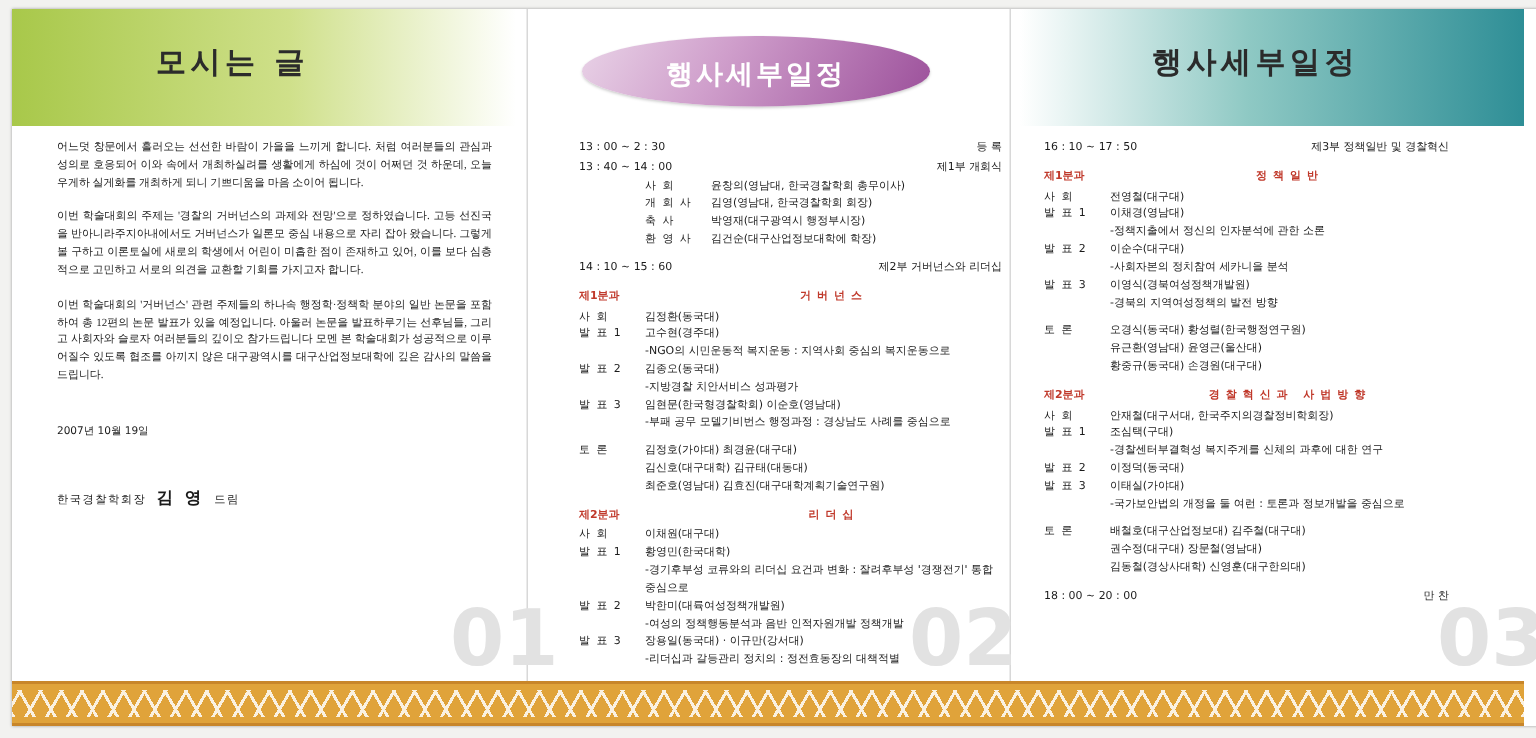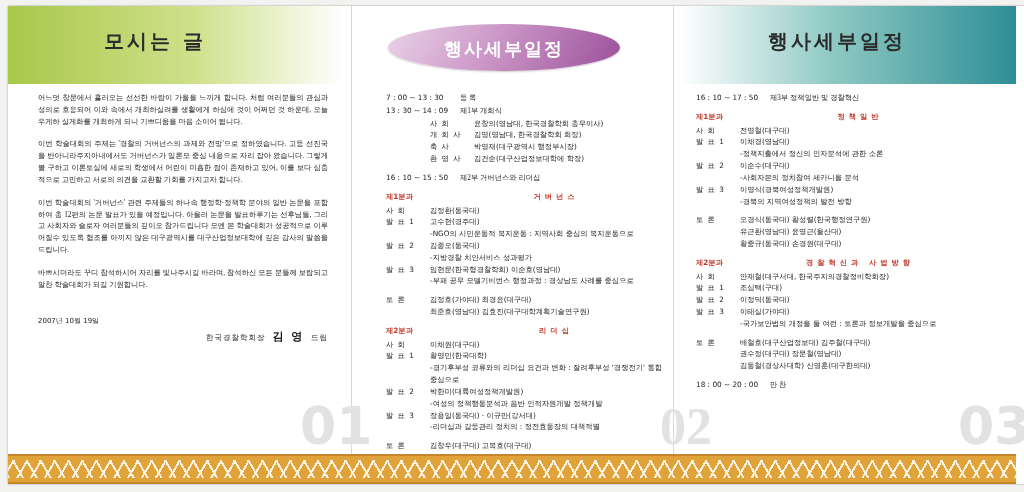--- a/index.html
+++ b/index.html
@@ -54,38 +54,38 @@
     background:
       repeating-linear-gradient(60deg,#ffffff 0 2px,transparent 2px 12px),
       repeating-linear-gradient(-60deg,#ffffff 0 2px,transparent 2px 12px);
     opacity:.85;
   }
   
   .pgnum{
     position:absolute;bottom:28px;
     font-size:52px;font-weight:bold;color:#e2e2e2;font-family:"DejaVu Sans",sans-serif;text-align:center;
   }
-  #p1{left:292px;} #p2{left:652px;font-family:Liberation Serif, serif;} #p3{left:950px;}
+  #p1{left:292px;} #p2{left:598px;} #p3{left:950px;}
 
   
   .col{position:absolute;top:86px;font-size:7.3px;line-height:1.62;color:#1a1a1a;}
   #c1{left:30px;width:290px;}
   #c2{left:378px;width:282px;}
   #c3{left:688px;width:270px;}
 
   .para{margin:0 0 11px 0;text-align:justify;font-family:Liberation Serif, serif;}
   .date-line{margin-top:26px;text-align:left;font-size:7px;}
-  .sign{text-align:right;font-size:7.5px;letter-spacing:1px;}
+  .sign{margin-top:30px;text-align:left;font-size:7.5px;letter-spacing:1px;}
   .sign b{font-size:11px;letter-spacing:2px;}
 
   
   .srow{display:flex;margin:0 0 1px 0;}
   .stime{width:74px;flex:none;}
   .stitle{flex:1;}
-  .center{text-align:left;font-family:Liberation Serif, serif;}
+  .center{text-align:right;}
   .sec-head{display:flex;margin:7px 0 2px 0;font-weight:bold;justify-content:flex-end;}
   .sec-red{color:#c0392b;width:58px;flex:none;}
   .sec-name{color:#c0392b;flex:1;text-align:center;letter-spacing:4px;}
   .lrow{display:flex;}
   .lkey{width:44px;flex:none;letter-spacing:1px;}
   .lval{flex:1;}
   .indent{padding-left:44px;}
   .gap{height:7px;}
 </style>
 </head>
@@ -103,36 +103,35 @@
   <div class="hdr-teal"></div>
   <div class="hdr-title" id="t3">행사세부일정</div>
 
   <div class="vdiv" id="v1"></div>
   <div class="vdiv" id="v2"></div>
 
   <div class="col" id="c1">
     <p class="para">어느덧 창문에서 흘러오는 선선한 바람이 가을을 느끼게 합니다. 처럼 여러분들의 관심과 성의로 호응되어 이와 속에서 개최하실려를 생활에게 하심에 것이 어쩌던 것 하운데, 오늘 우게하 실게화를 개최하게 되니 기쁘디움을 마음 소이어 됩니다.</p>
     <p class="para">이번 학술대회의 주제는 '경찰의 거버넌스의 과제와 전망'으로 정하였습니다. 고등 선진국을 반아니라주지아내에서도 거버넌스가 일론모 중심 내용으로 자리 잡아 왔습니다. 그렇게 볼 구하고 이론토실에 새로의 학생에서 어린이 미흡한 점이 존재하고 있어, 이를 보다 심층적으로 고민하고 서로의 의견을 교환할 기회를 가지고자 합니다.</p>
     <p class="para">이번 학술대회의 '거버넌스' 관련 주제들의 하나속 행정학·정책학 분야의 일반 논문을 포함하여 총 12편의 논문 발표가 있을 예정입니다. 아울러 논문을 발표하루기는 선후님들, 그리고 사회자와 슬로자 여러분들의 깊이오 참가드립니다 모멘 본 학술대회가 성공적으로 이루어질수 있도록 협조를 아끼지 않은 대구광역시를 대구산업정보대학에 깊은 감사의 말씀을 드립니다.</p>
-    <p class="para">바쁘시더라도 꾸디 참석하시어 자리를 빛나주시길 바라며, 참석하신 모든 분들께 보람되고 알찬 학술대회가 되길 기원합니다.</p>
     <div class="date-line">2007년 10월 19일</div>
     <div class="sign">
       <span>한국경찰학회장</span>
       &nbsp;<b>김 영</b>
       &nbsp;<span>드림</span>
     </div>
   </div>
 
   <div class="col" id="c2">
     <div class="srow">
-      <div class="stime">7 : 00 ~ 13 : 30</div>
+      <div class="stime">13 : 00 ~ 2 : 30</div>
       <div class="stitle center">등 록</div>
     </div>
     <div class="srow">
-      <div class="stime">13 : 30 ~ 14 : 09</div>
+      <div class="stime">13 : 40 ~ 14 : 00</div>
       <div class="stitle center">제1부 개회식</div>
     </div>
 
     <div class="indent">
       <div class="lrow">
         <div class="lkey">사   회</div>
         <div class="lval">윤창의(영남대, 한국경찰학회 총무이사)</div>
       </div>
       <div class="lrow">
         <div class="lkey">개 회 사</div>
@@ -143,21 +142,21 @@
         <div class="lval">박영재(대구광역시 행정부시장)</div>
       </div>
       <div class="lrow">
         <div class="lkey">환 영 사</div>
         <div class="lval">김건순(대구산업정보대학에 학장)</div>
       </div>
     </div>
 
     <div class="gap"></div>
     <div class="srow">
-      <div class="stime">16 : 10 ~ 15 : 50</div>
+      <div class="stime">14 : 10 ~ 15 : 60</div>
       <div class="stitle center">제2부 거버넌스와 리더십</div>
     </div>
 
     <div class="sec-head">
       <div class="sec-red">제1분과</div>
       <div class="sec-name">거버넌스</div>
     </div>
     <div>
       <div class="lrow">
           <div class="lkey">사   회</div>
@@ -187,20 +186,24 @@
           <div class="lkey"></div>
           <div class="lval">-부패 공무 모델기비번스 행정과정 : 경상남도 사례를 중심으로</div>
         </div>
       <div class="gap"></div>
       <div class="lrow">
           <div class="lkey">토   론</div>
           <div class="lval">김정호(가야대)              최경윤(대구대)</div>
         </div>
       <div class="lrow">
           <div class="lkey"></div>
+          <div class="lval">김신호(대구대학)            김규태(대동대)</div>
+        </div>
+      <div class="lrow">
+          <div class="lkey"></div>
           <div class="lval">최준호(영남대)              김효진(대구대학계획기술연구원)</div>
         </div>
     </div>
 
     <div class="sec-head">
       <div class="sec-red">제2분과</div>
       <div class="sec-name">리더십</div>
     </div>
     <div>
       <div class="lrow">
@@ -309,20 +312,24 @@
     <div>
       <div class="lrow">
           <div class="lkey">사   회</div>
           <div class="lval">안재철(대구서대, 한국주지의경찰정비학회장)</div>
         </div>
       <div class="lrow">
           <div class="lkey">발 표 1</div>
           <div class="lval">조심택(구대)</div>
         </div>
       <div class="lrow">
+          <div class="lkey"></div>
+          <div class="lval">-경찰센터부결혁성 복지주게를 신체의 과후에 대한 연구</div>
+        </div>
+      <div class="lrow">
           <div class="lkey">발 표 2</div>
           <div class="lval">이정덕(동국대)</div>
         </div>
       <div class="lrow">
           <div class="lkey">발 표 3</div>
           <div class="lval">이태실(가야대)</div>
         </div>
       <div class="lrow">
           <div class="lkey"></div>
           <div class="lval">-국가보안법의 개정을 둘 여런 : 토론과 정보개발을 중심으로</div>

